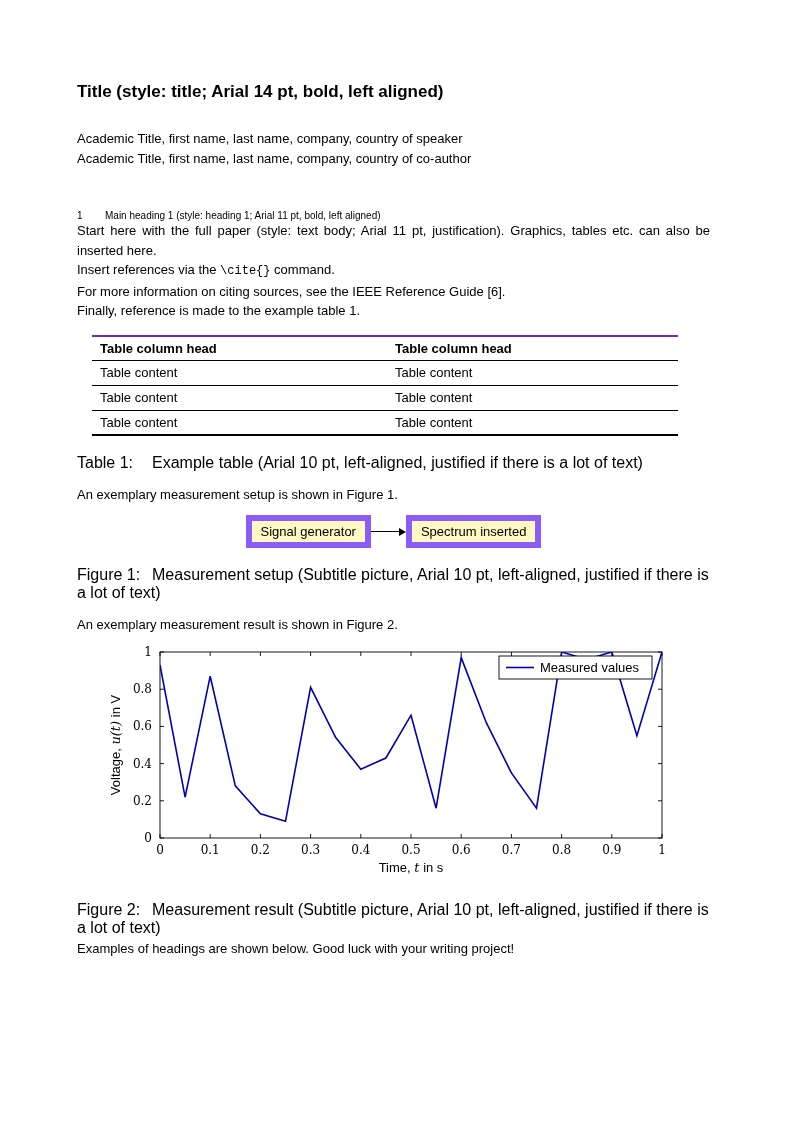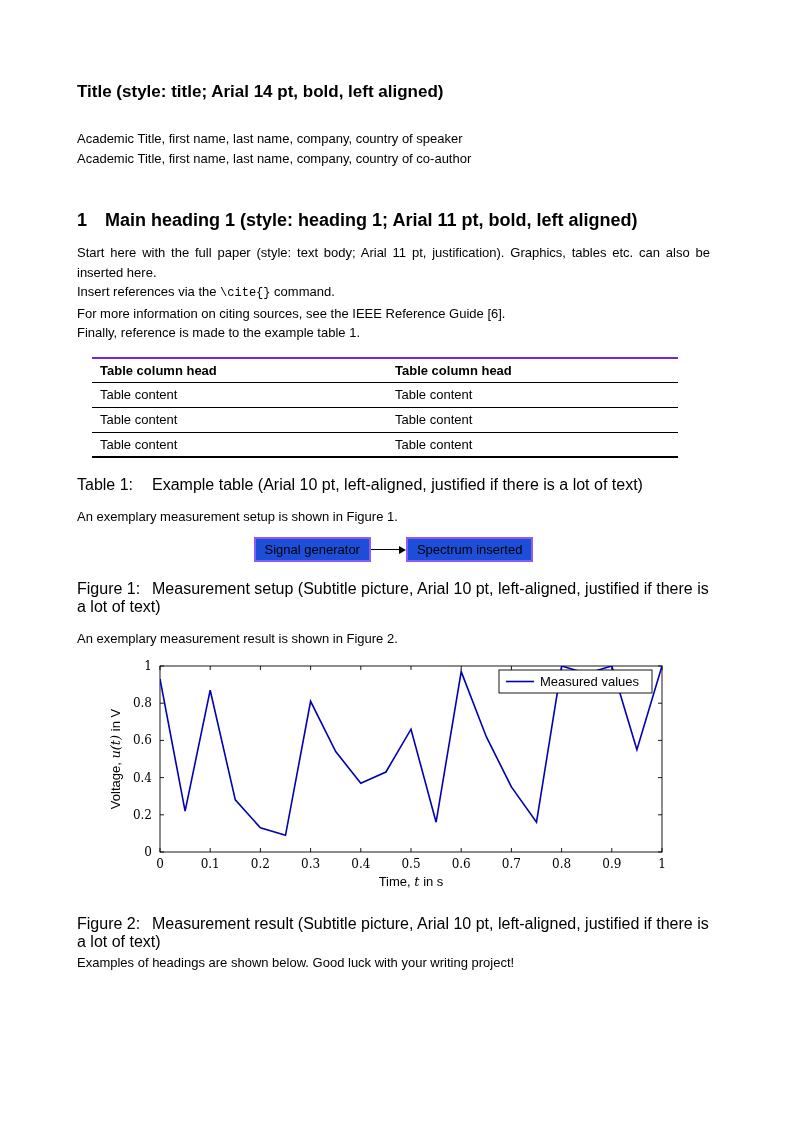--- a/index.html
+++ b/index.html
@@ -4,40 +4,40 @@
 <style>
   * { margin:0; padding:0; box-sizing:border-box; }
   html,body { background:#ffffff; }
   body { width:794px; height:1123px; position:relative; font-family:"Liberation Sans", sans-serif; color:#000; }
   .page { position:absolute; inset:0; padding:82px 84px 0 77px; background:#fff; overflow:hidden; }
 
   .doc-title { font-size:17px; font-weight:bold; }
 
   .authors { margin-top:27px; font-size:13px; line-height:19.5px; }
 
-  .heading1 { margin-top:42px; font-size:18px; font-weight:bold; }
+  .heading1 { margin-top:42px; font-size:10px; font-weight:normal; }
   .heading1 .hnum { display:inline-block; width:28px; }
 
-  .bodytext { margin-top:12px; font-size:13px; line-height:19.5px; }
+  .bodytext { margin-top:0; font-size:13px; line-height:19.5px; }
   .bodytext .justify { text-align:justify; }
   .mono { font-family:"Liberation Mono", monospace; font-size:12px; }
 
   table.paper-table { border-collapse:collapse; width:586px; margin-left:15px; margin-top:14px; font-size:13px; }
   table.paper-table th { text-align:left; font-weight:bold; border-top:2px solid #6d28d9; border-bottom:1px solid #000; padding:4px 8px; height:24px; }
   table.paper-table td { border-bottom:1px solid #000; padding:4px 8px; height:25px; }
   table.paper-table tr.last td { border-bottom:2px solid #000; }
   table.paper-table .col1 { width:295px; }
 
   .caption { margin-top:18px; font-size:16px; }
   .cap-label { display:inline-block; width:75px; }
 
   .intro { margin-top:15px; font-size:13px; }
 
   .diagram { margin-top:13px; display:flex; justify-content:center; align-items:center; }
-  .dbox { display:inline-block; border:2px solid #8b5cf6; padding:3px 9px; font-size:13px; background:#1d4ed8; }
+  .dbox { display:inline-block; border:6px solid #8b5cf6; padding:3px 9px; font-size:13px; background:#fef9c3; }
   .arrow { display:inline-flex; align-items:center; }
   .arrow-line { display:inline-block; width:28px; height:1px; background:#000; }
   .arrow-head { display:inline-block; width:0; height:0; border-left:7px solid #000; border-top:4px solid transparent; border-bottom:4px solid transparent; }
 
   .chart-wrap { margin-top:12px; margin-left:28px; }
   .tick { font-family:"DejaVu Serif", serif; font-size:12px; fill:#000; }
   .axislabel { font-family:"Liberation Sans", sans-serif; font-size:13px; fill:#000; }
   .mathit { font-family:"DejaVu Serif", serif; font-style:italic; }
   .legendtext { font-family:"Liberation Sans", sans-serif; font-size:13px; fill:#000; }
 

